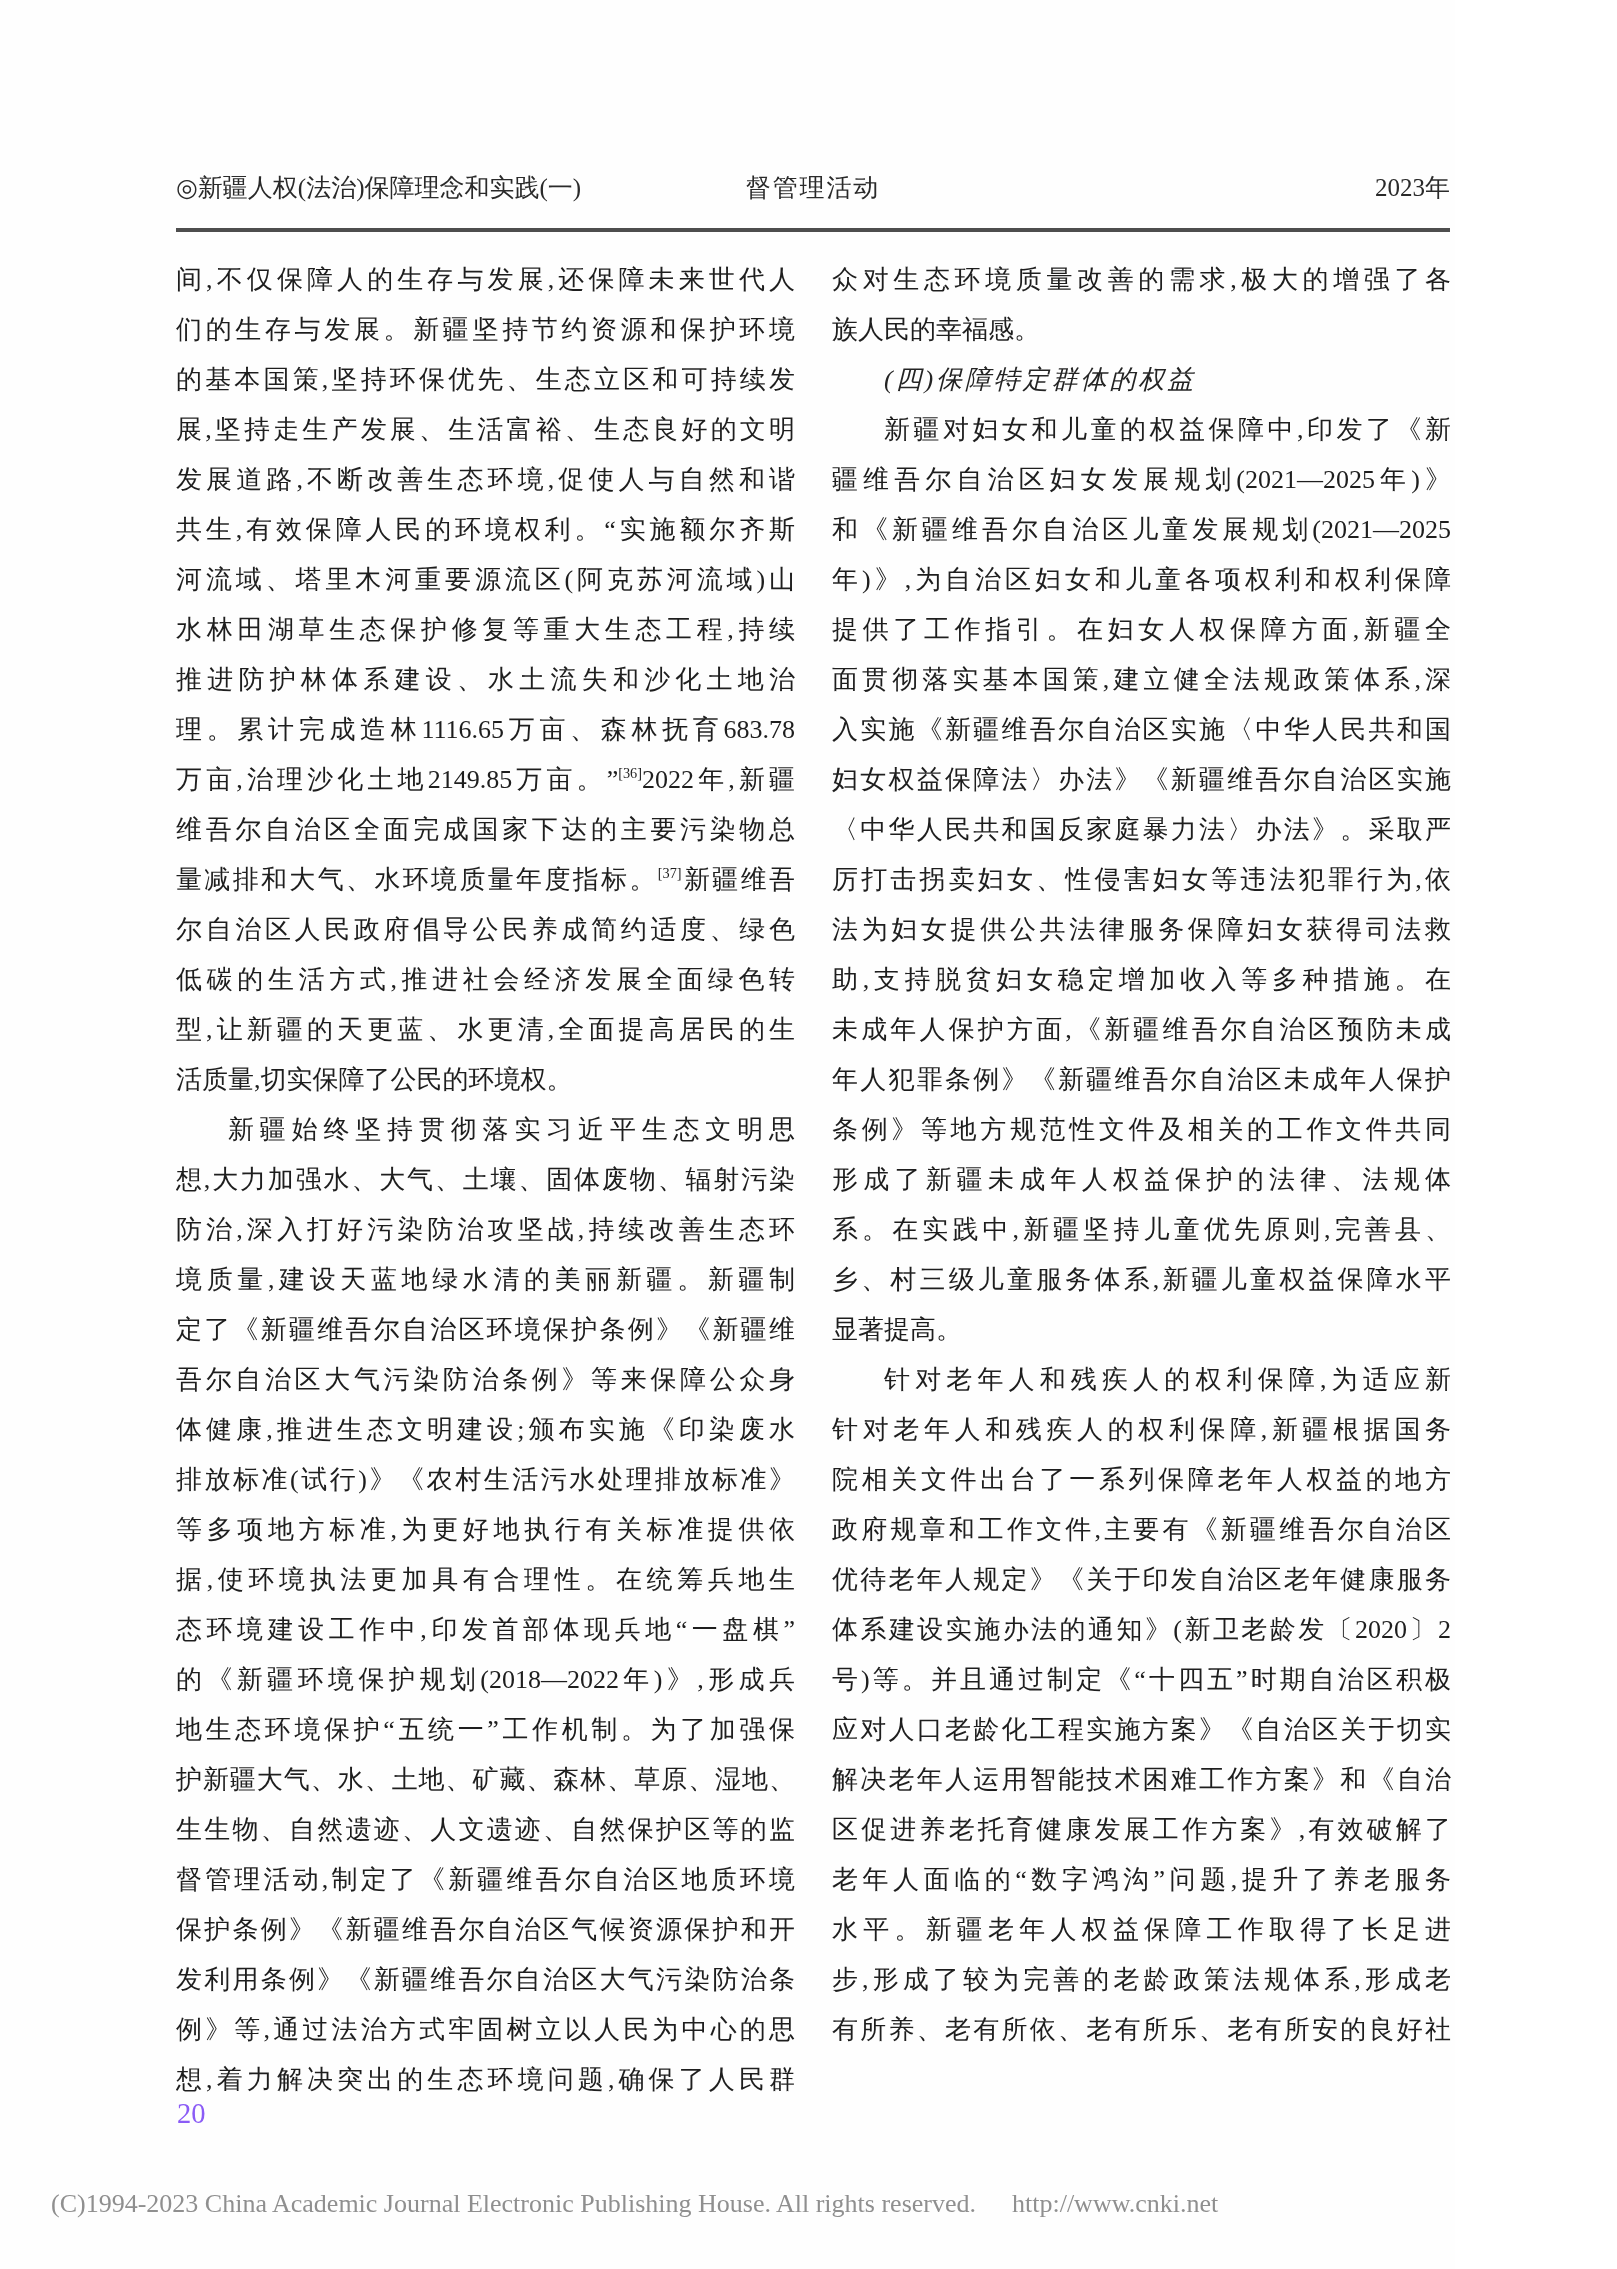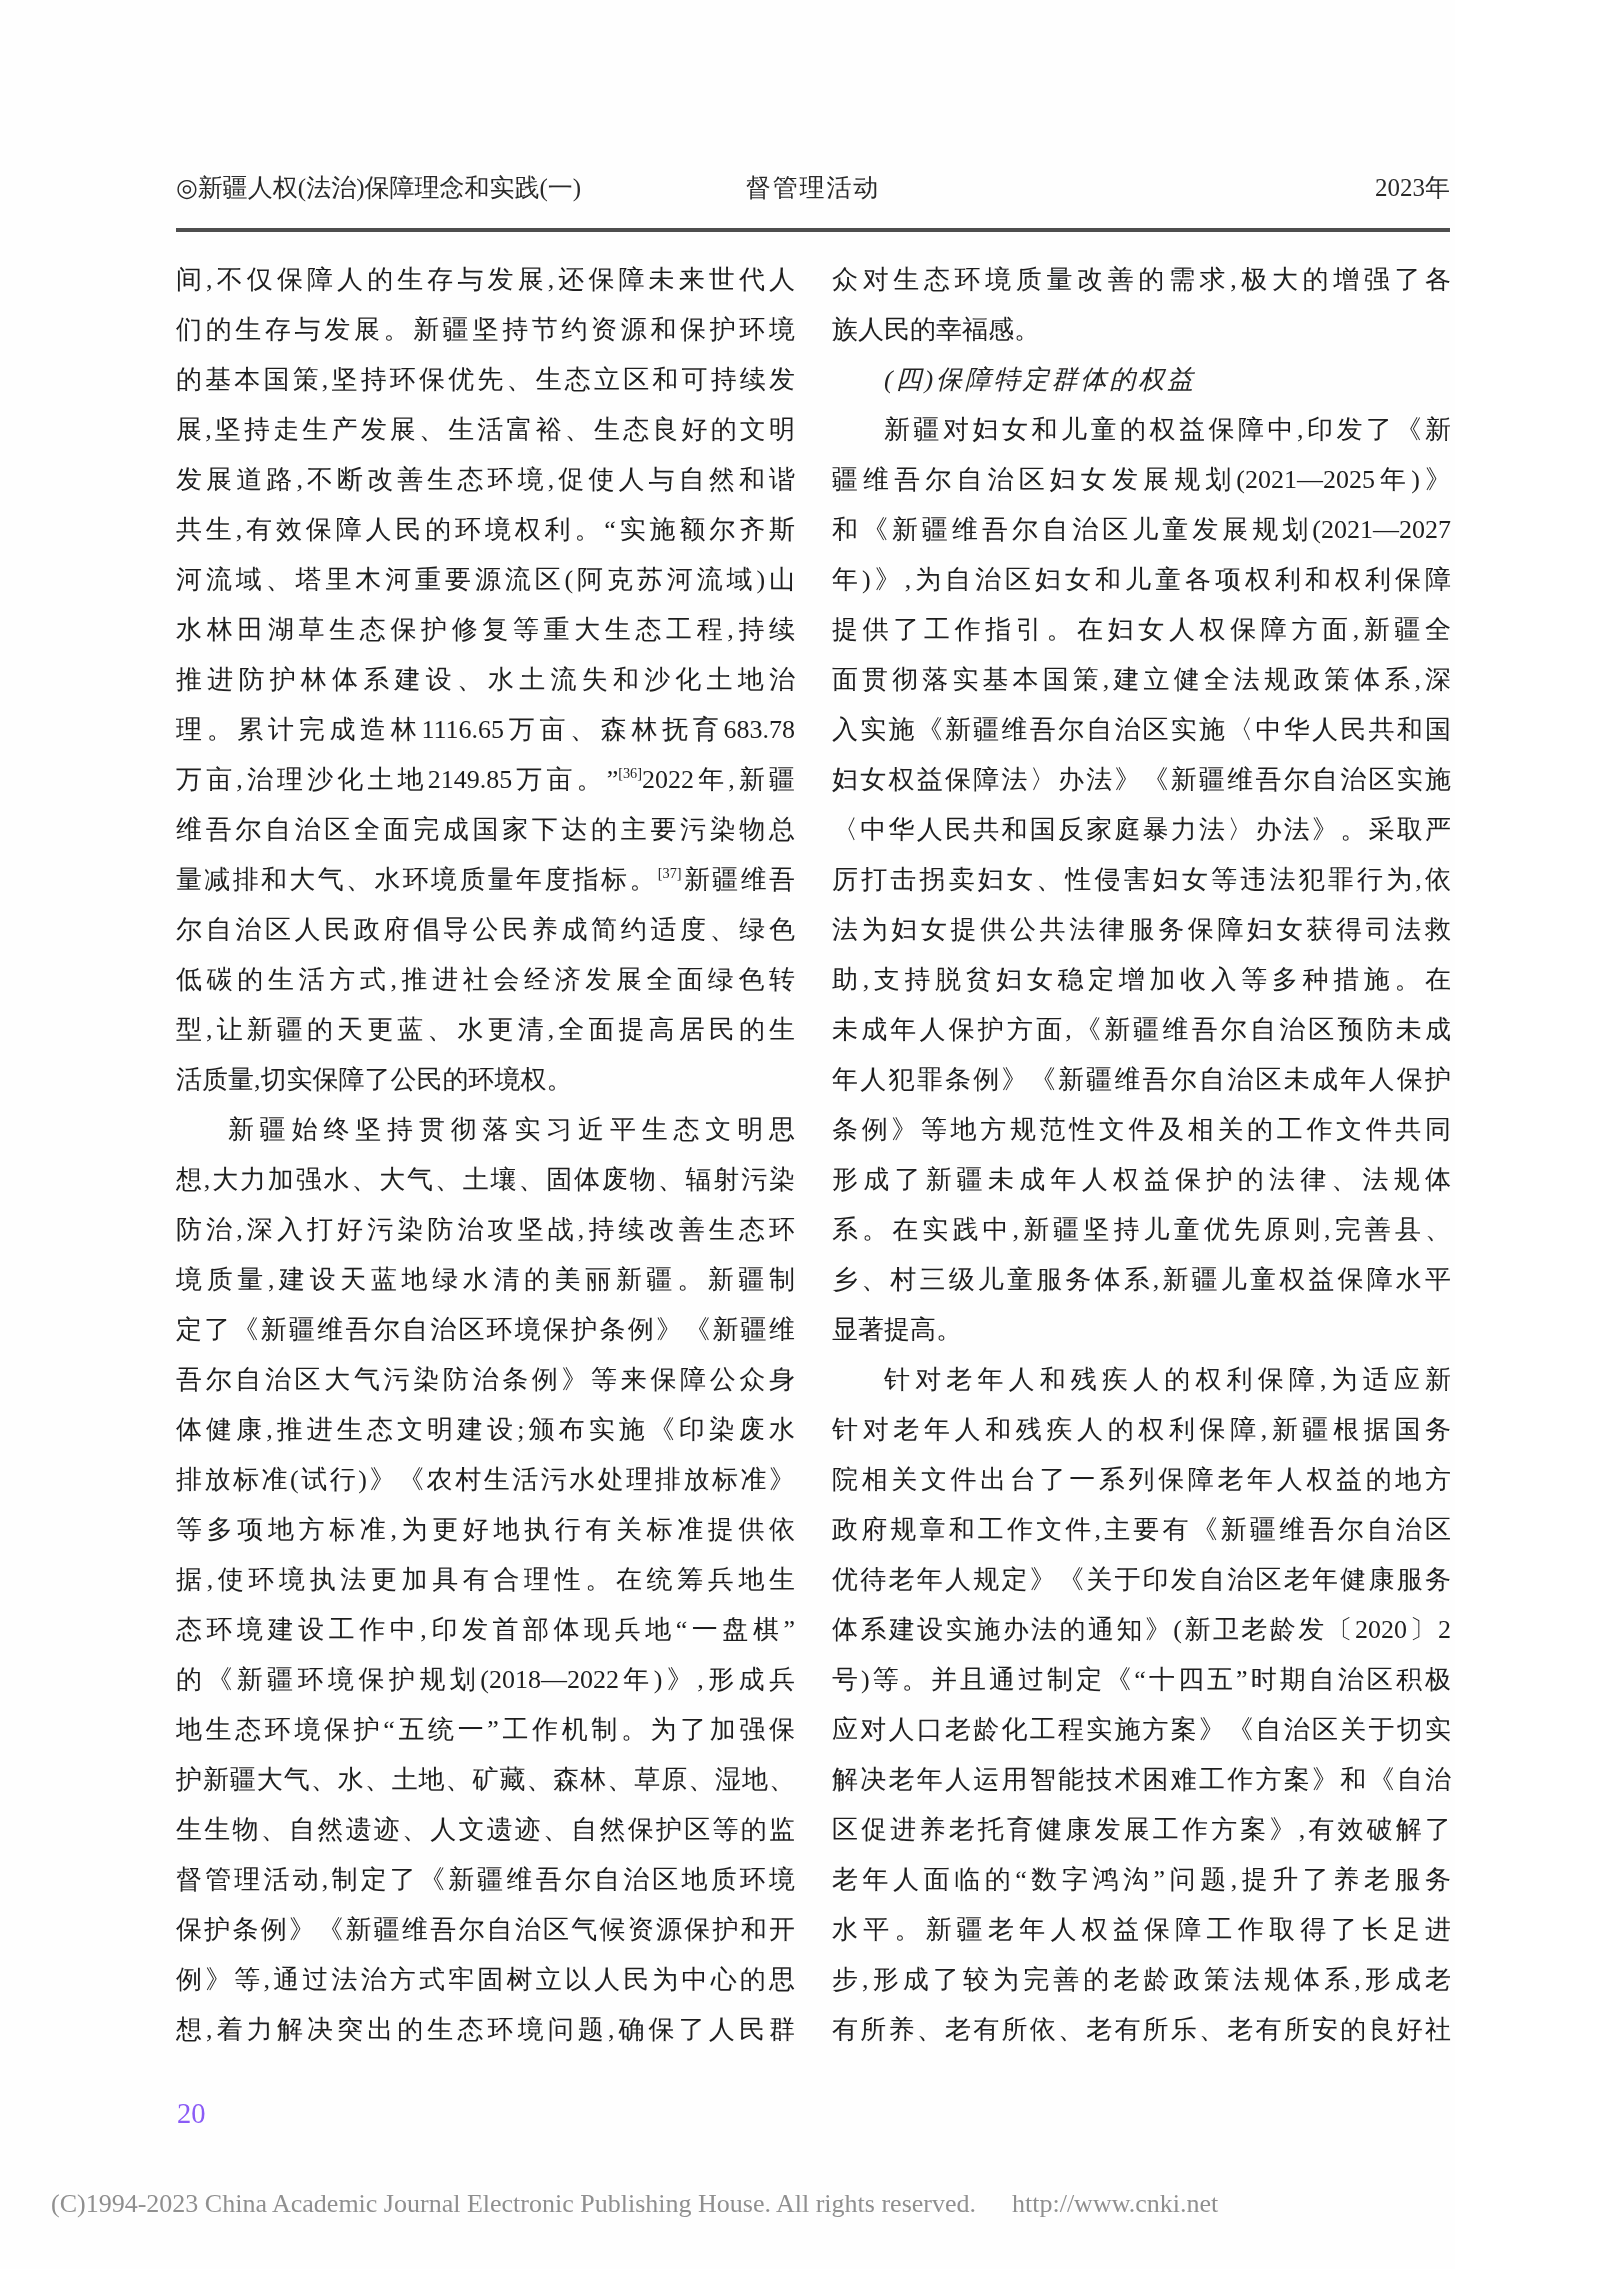--- a/index.html
+++ b/index.html
@@ -101,30 +101,31 @@
         <div class="line j">排放标准(试行)》《农村生活污水处理排放标准》</div>
         <div class="line j">等多项地方标准,为更好地执行有关标准提供依</div>
         <div class="line j">据,使环境执法更加具有合理性。在统筹兵地生</div>
         <div class="line j">态环境建设工作中,印发首部体现兵地“一盘棋”</div>
         <div class="line j">的《新疆环境保护规划(2018—2022年)》,形成兵</div>
         <div class="line j">地生态环境保护“五统一”工作机制。为了加强保</div>
         <div class="line j">护新疆大气、水、土地、矿藏、森林、草原、湿地、野</div>
         <div class="line j">生生物、自然遗迹、人文遗迹、自然保护区等的监</div>
         <div class="line j">督管理活动,制定了《新疆维吾尔自治区地质环境</div>
         <div class="line j">保护条例》《新疆维吾尔自治区气候资源保护和开</div>
+        <div class="line j">发利用条例》《新疆维吾尔自治区大气污染防治条</div>
         <div class="line j">例》等,通过法治方式牢固树立以人民为中心的思</div>
         <div class="line j">想,着力解决突出的生态环境问题,确保了人民群</div>
       </div>
     <div class="col" id="col-right">
         <div class="line j">众对生态环境质量改善的需求,极大的增强了各</div>
         <div class="line e">族人民的幸福感。</div>
         <div class="line h">(四)保障特定群体的权益</div>
         <div class="line ji">新疆对妇女和儿童的权益保障中,印发了《新</div>
         <div class="line j">疆维吾尔自治区妇女发展规划(2021—2025年)》</div>
-        <div class="line j">和《新疆维吾尔自治区儿童发展规划(2021—2027</div>
+        <div class="line j">和《新疆维吾尔自治区儿童发展规划(2021—2025</div>
         <div class="line j">年)》,为自治区妇女和儿童各项权利和权利保障</div>
         <div class="line j">提供了工作指引。在妇女人权保障方面,新疆全</div>
         <div class="line j">面贯彻落实基本国策,建立健全法规政策体系,深</div>
         <div class="line j">入实施《新疆维吾尔自治区实施〈中华人民共和国</div>
         <div class="line j">妇女权益保障法〉办法》《新疆维吾尔自治区实施</div>
         <div class="line j">〈中华人民共和国反家庭暴力法〉办法》。采取严</div>
         <div class="line j">厉打击拐卖妇女、性侵害妇女等违法犯罪行为,依</div>
         <div class="line j">法为妇女提供公共法律服务保障妇女获得司法救</div>
         <div class="line j">助,支持脱贫妇女稳定增加收入等多种措施。在</div>
         <div class="line j">未成年人保护方面,《新疆维吾尔自治区预防未成</div>

